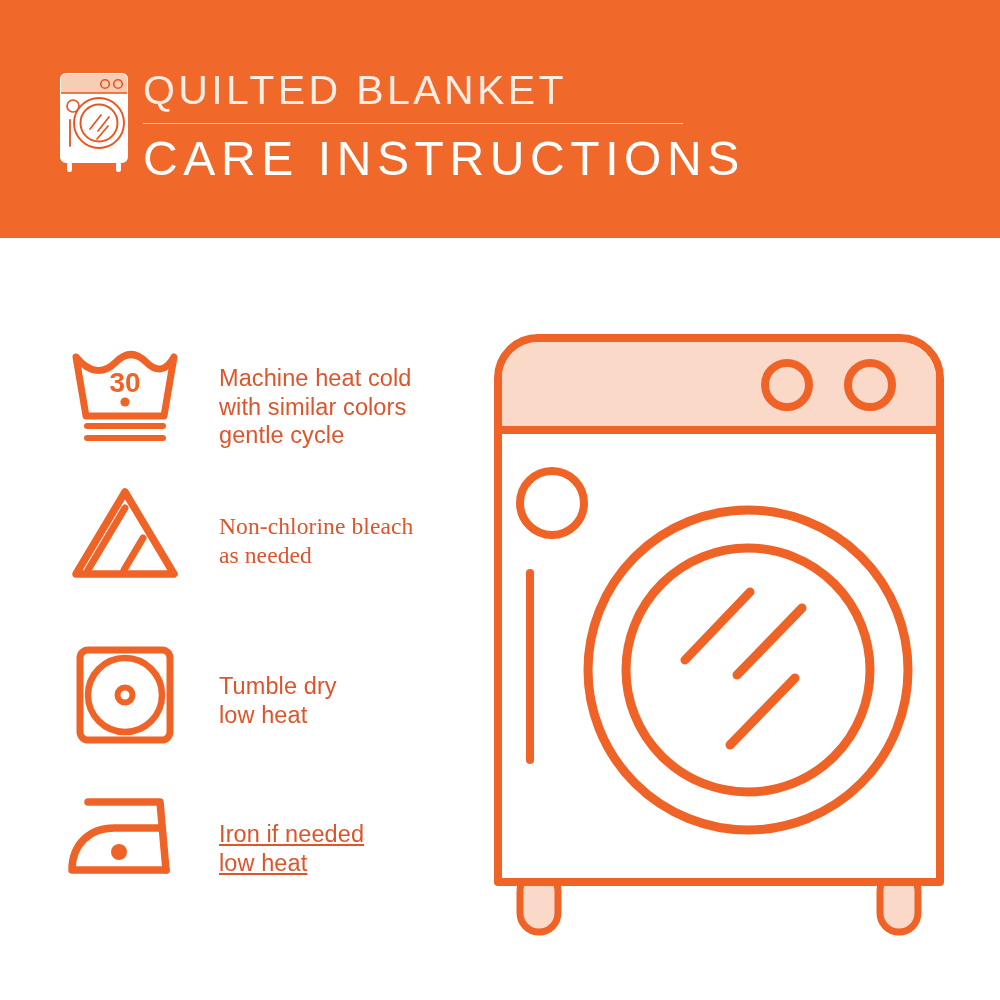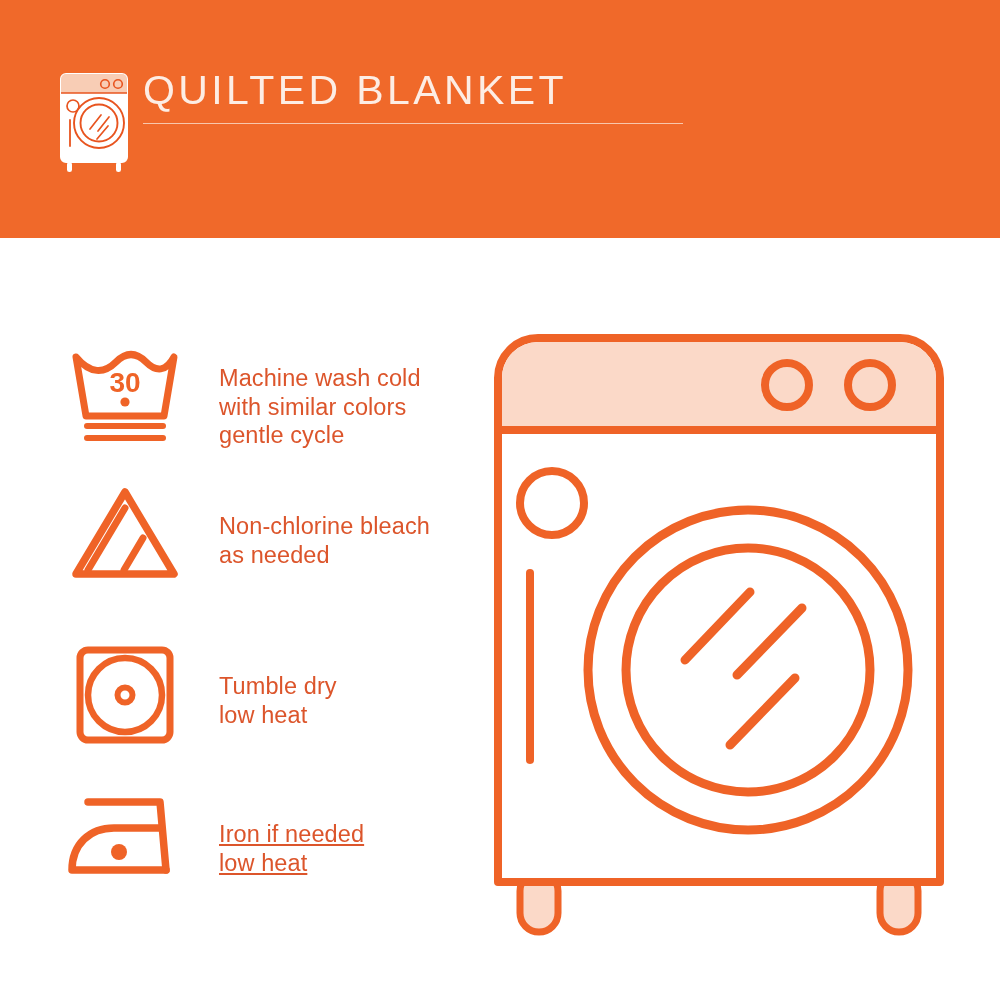--- a/index.html
+++ b/index.html
@@ -97,21 +97,21 @@
     letter-spacing: 0.1px;
     white-space: pre-line;
   }
 
   .row-1 { top: 102px; }
   .row-2 { top: 244px; }
   .row-3 { top: 402px; }
   .row-4 { top: 550px; }
 
   .row-1 .row-label { top: 24px; }
-  .row-2 .row-label { top: 30px; }
+  .row-2 .row-label { top: 30px; font-family: Liberation Serif, serif; }
   .row-3 .row-label { top: 32px; }
   .row-4 .row-label { top: 32px; text-decoration: underline; }
 
   
   .machine {
     position: absolute;
     left: 480px;
     top: 320px;
     width: 500px;
     height: 620px;
@@ -146,41 +146,42 @@
         <line x1="52" y1="73" x2="63" y2="60" stroke="#E8541F" stroke-width="1.7" stroke-linecap="round"></line>
 
         <rect x="22" y="96" width="5" height="10" rx="2.3" fill="#FFFFFF"></rect>
         <rect x="71" y="96" width="5" height="10" rx="2.3" fill="#FFFFFF"></rect>
       </svg>
     </div>
 
     <div class="header-text">
       <div class="title-main">QUILTED BLANKET</div>
       <div class="title-rule"></div>
+      <div class="title-sub">CARE INSTRUCTIONS</div>
     </div>
   </div>
 
   <div class="instructions">
 
     <div class="row row-1">
       <div class="row-icon">
         <svg viewBox="0 0 122 110" width="122" height="110" xmlns="http://www.w3.org/2000/svg">
 
           <path d="M12 17 C 26 34, 40 34, 52 22 C 62 12, 72 12, 82 22 C 92 32, 102 32, 110 17
                    L 100 76 L 22 76 Z" fill="none" stroke="#EF6327" stroke-width="7" stroke-linejoin="round" stroke-linecap="round"></path>
 
           <text x="61" y="52" text-anchor="middle" font-family="Liberation Sans, sans-serif" font-size="28" font-weight="700" fill="#EF6327">30</text>
 
           <circle cx="61" cy="62" r="4.6" fill="#EF6327"></circle>
 
           <rect x="20" y="83" width="82" height="6" rx="3" fill="#EF6327"></rect>
           <rect x="20" y="95" width="82" height="6" rx="3" fill="#EF6327"></rect>
         </svg>
       </div>
-      <div class="row-label">Machine wash cold
+      <div class="row-label">Machine heat cold
 with similar colors
 gentle cycle</div>
     </div>
 
     <div class="row row-2">
       <div class="row-icon">
         <svg viewBox="0 0 122 110" width="122" height="110" xmlns="http://www.w3.org/2000/svg">
           <path d="M61 10 L 110 92 L 12 92 Z" fill="none" stroke="#EF6327" stroke-width="7.5" stroke-linejoin="round"></path>
           <line x1="61" y1="26" x2="24" y2="88" stroke="#EF6327" stroke-width="7" stroke-linecap="round"></line>
           <line x1="79" y1="56" x2="60" y2="88" stroke="#EF6327" stroke-width="7" stroke-linecap="round"></line>

